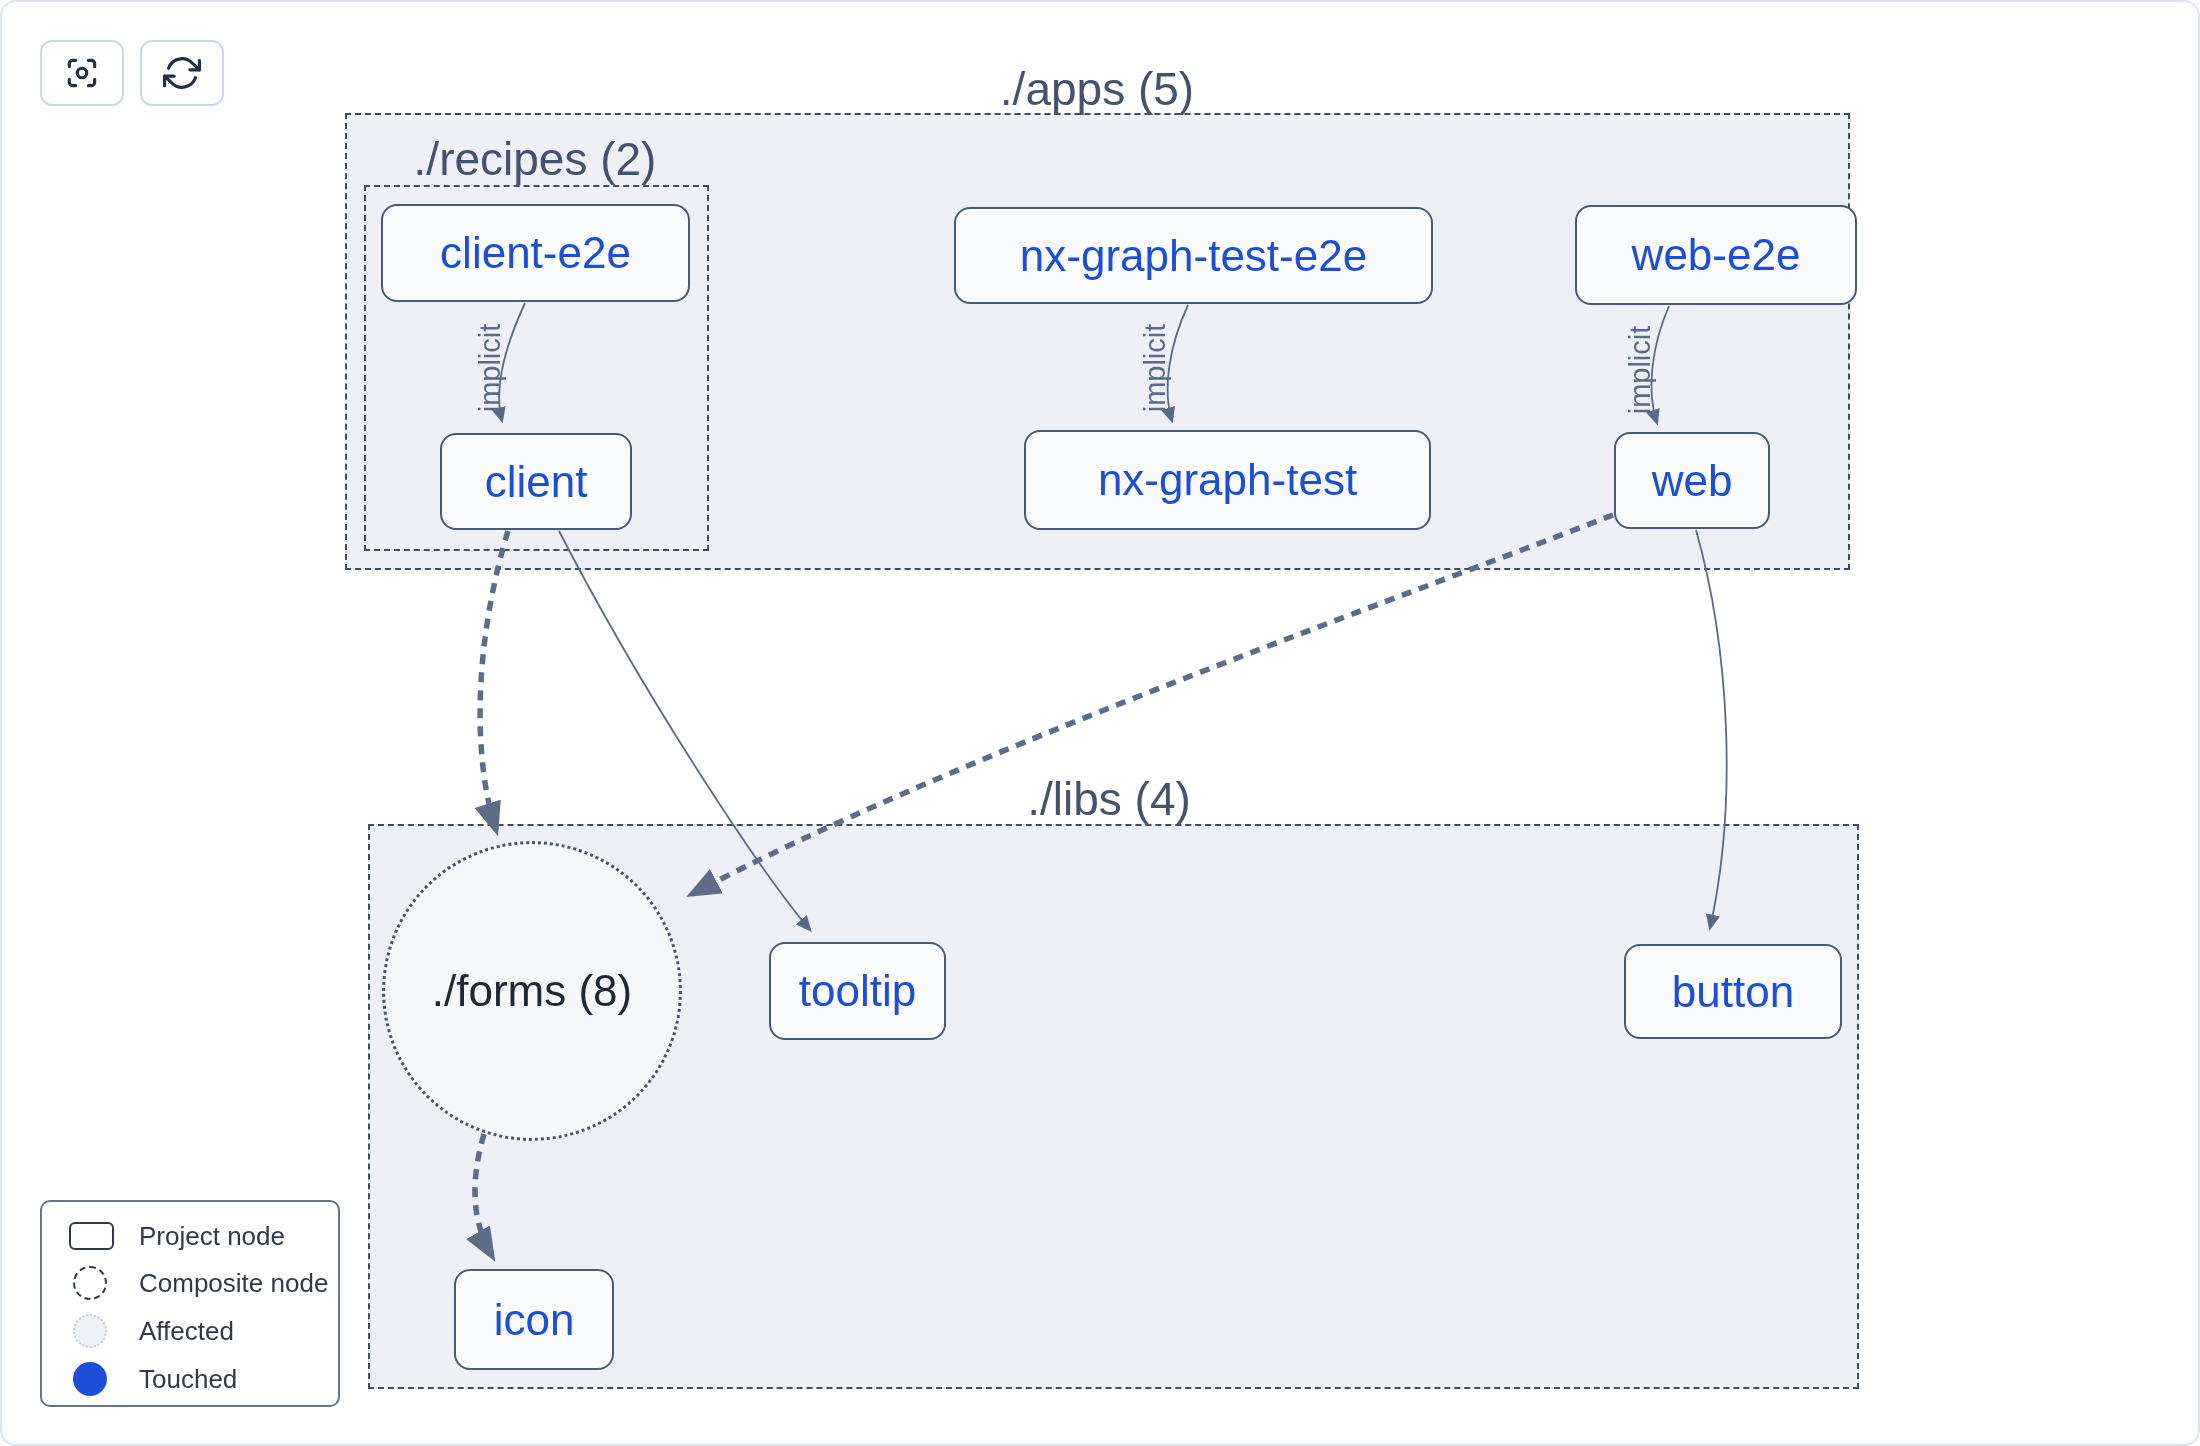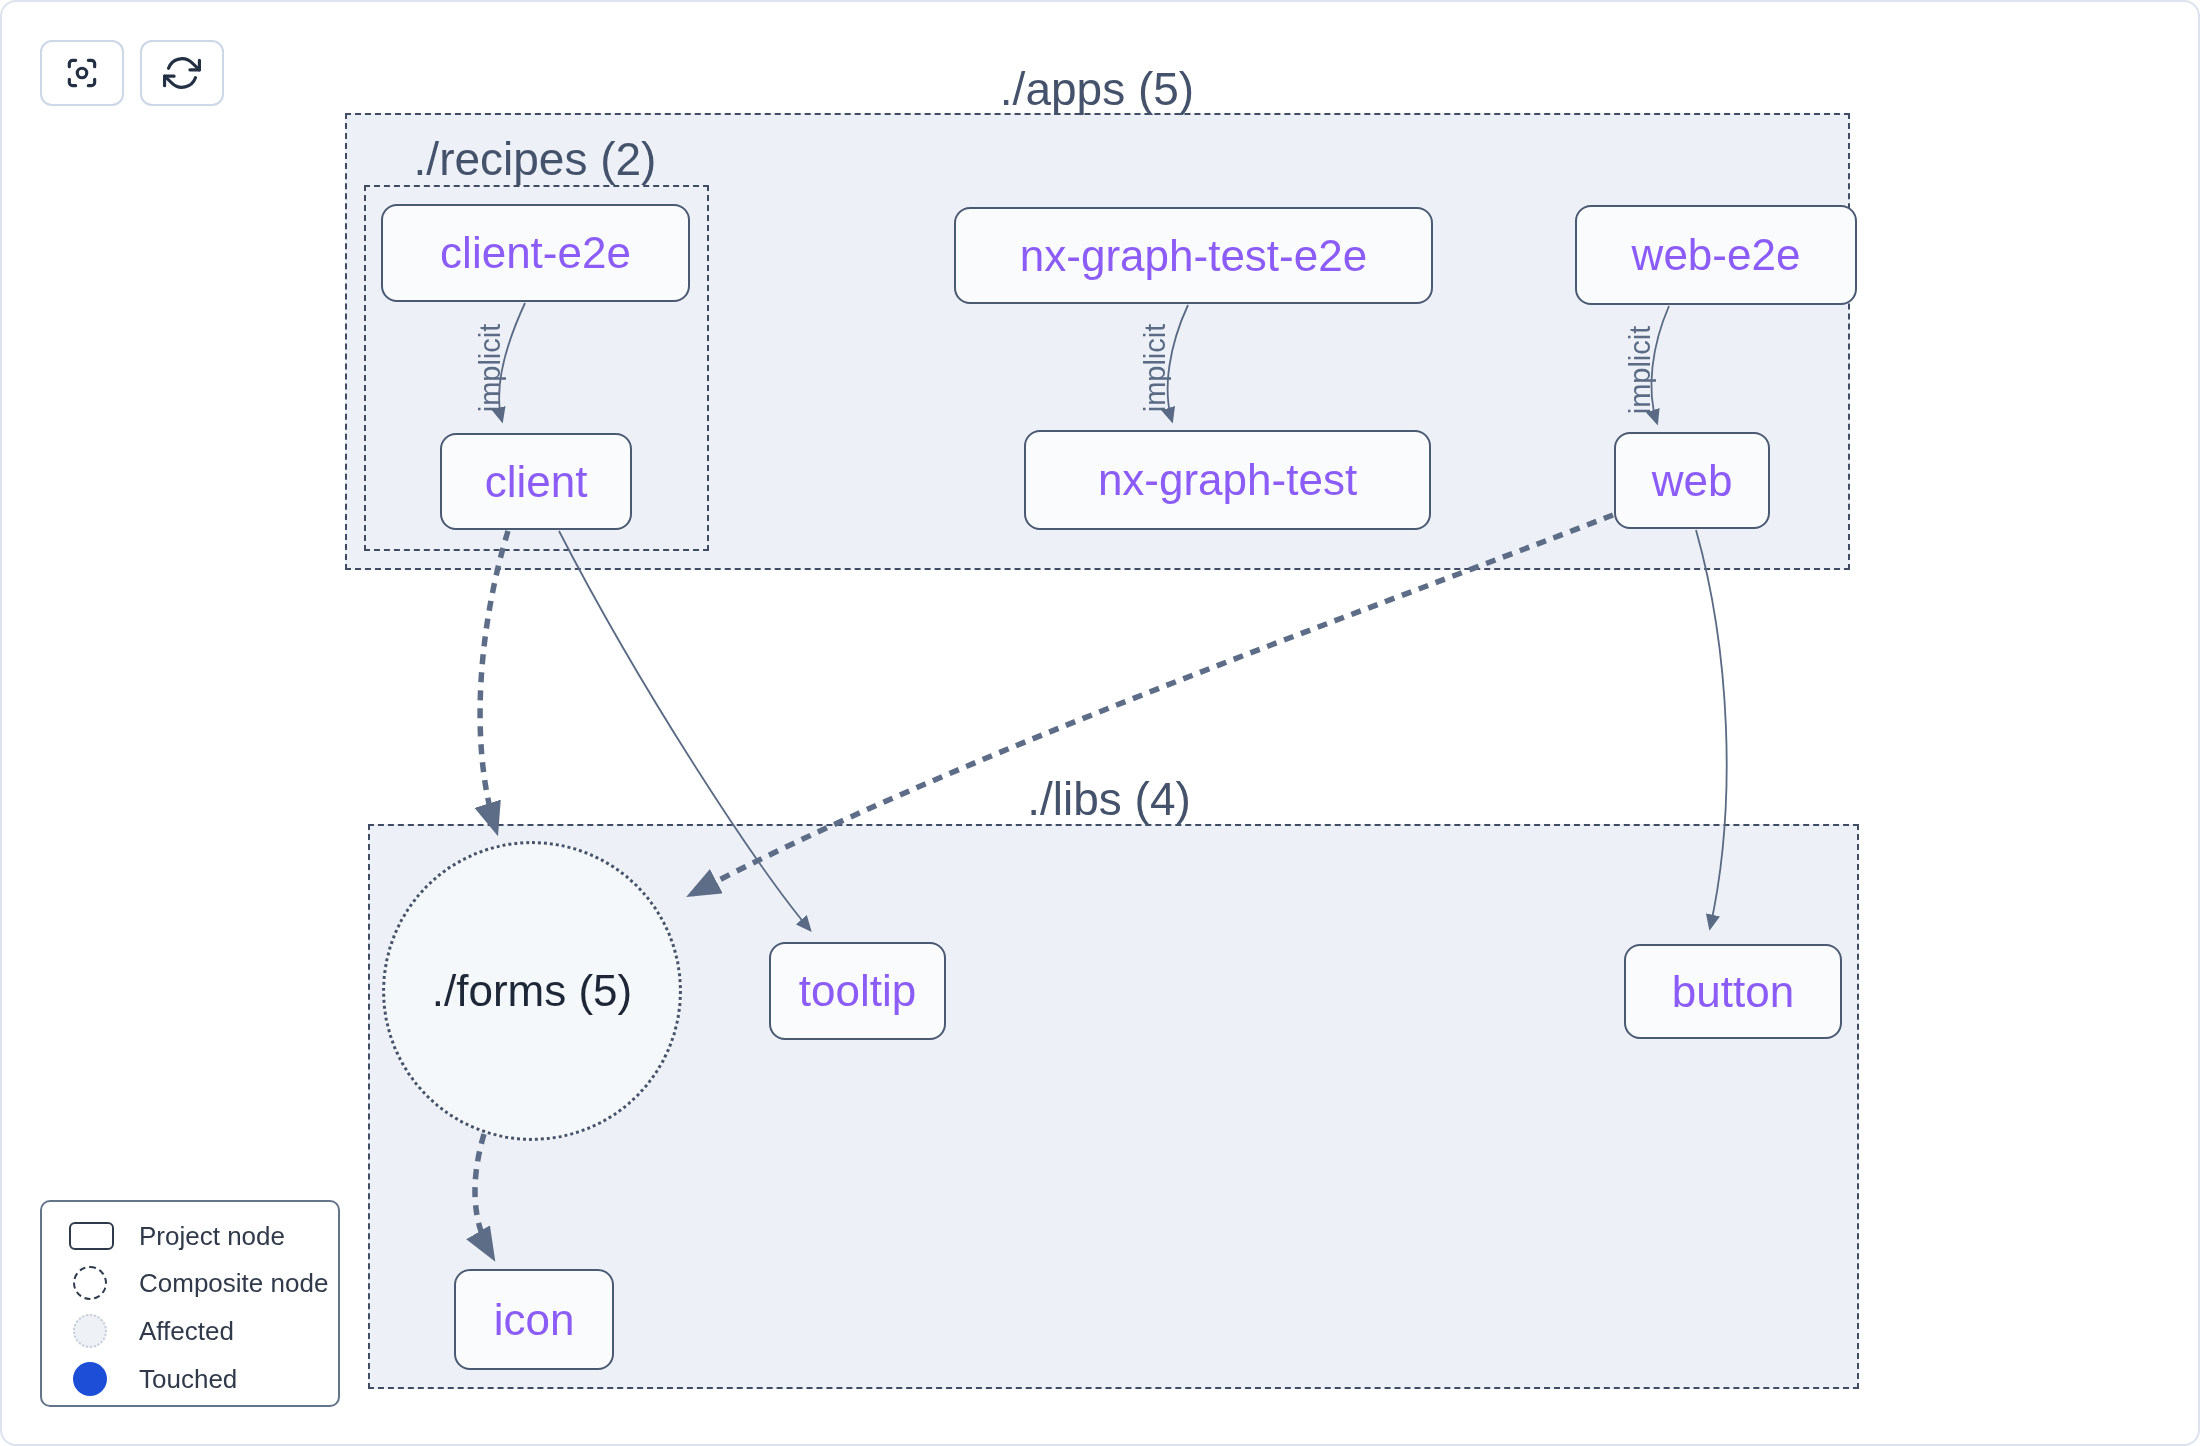--- a/index.html
+++ b/index.html
@@ -20,21 +20,21 @@
                white-space:nowrap;z-index:6;cursor:pointer;}
   .composite-circle{position:absolute;width:300px;height:300px;border-radius:50%;
                     background:#f5f8fb;border:3px dotted #46536a;box-sizing:border-box;
                     display:flex;align-items:center;justify-content:center;z-index:3;cursor:pointer;}
   .composite-circle .lbl{font-size:44px;color:#1e2737;}
 
   
   .node{position:absolute;background:#fafbfd;border:2px solid #4b5a73;border-radius:16px;
         box-sizing:border-box;display:flex;align-items:center;justify-content:center;
         z-index:5;cursor:pointer;}
-  .node .lbl{font-size:44px;color:#8b5cf6;white-space:nowrap;}
+  .node .lbl{font-size:44px;color:#1d4ed8;white-space:nowrap;}
 
   
   #edges{position:absolute;left:0;top:0;z-index:4;pointer-events:none;}
   .edge-thin{stroke:#5a6a84;stroke-width:1.8;fill:none;}
   .edge-thick{stroke:#5d6d87;stroke-width:5.5;fill:none;stroke-dasharray:10 8;}
   .implicit{position:absolute;transform:translate(-50%,-50%) rotate(-90deg);
             font-size:29px;color:#5b6b85;z-index:5;white-space:nowrap;}
 
   
   .legend{position:absolute;left:38px;top:1198px;width:300px;height:207px;background:#ffffff;
@@ -97,21 +97,21 @@
     <path class="edge-thick" d="M 1611 513 C 1330 622, 950 755, 690 892" marker-end="url(#arrow-thick)"></path>
     <path class="edge-thin" d="M 1694 528 C 1727 645, 1736 800, 1708 926" marker-end="url(#arrow-thin)"></path>
     <path class="edge-thick" d="M 482 1132 C 468 1180, 470 1220, 490 1254" marker-end="url(#arrow-thick)"></path>
   </svg>
 
   <div class="implicit" style="left:488px;top:366px;">implicit</div>
   <div class="implicit" style="left:1153px;top:366px;">implicit</div>
   <div class="implicit" style="left:1638px;top:368px;">implicit</div>
 
   <div class="composite-circle" style="left:380px;top:839px;">
-    <span class="lbl">./forms (5)</span>
+    <span class="lbl">./forms (8)</span>
   </div>
 
   <div class="node" style="left:379px;top:202px;width:309px;height:98px;">
     <span class="lbl">client-e2e</span>
   </div>
   <div class="node" style="left:438px;top:431px;width:192px;height:97px;">
     <span class="lbl">client</span>
   </div>
   <div class="node" style="left:952px;top:205px;width:479px;height:97px;">
     <span class="lbl">nx-graph-test-e2e</span>

